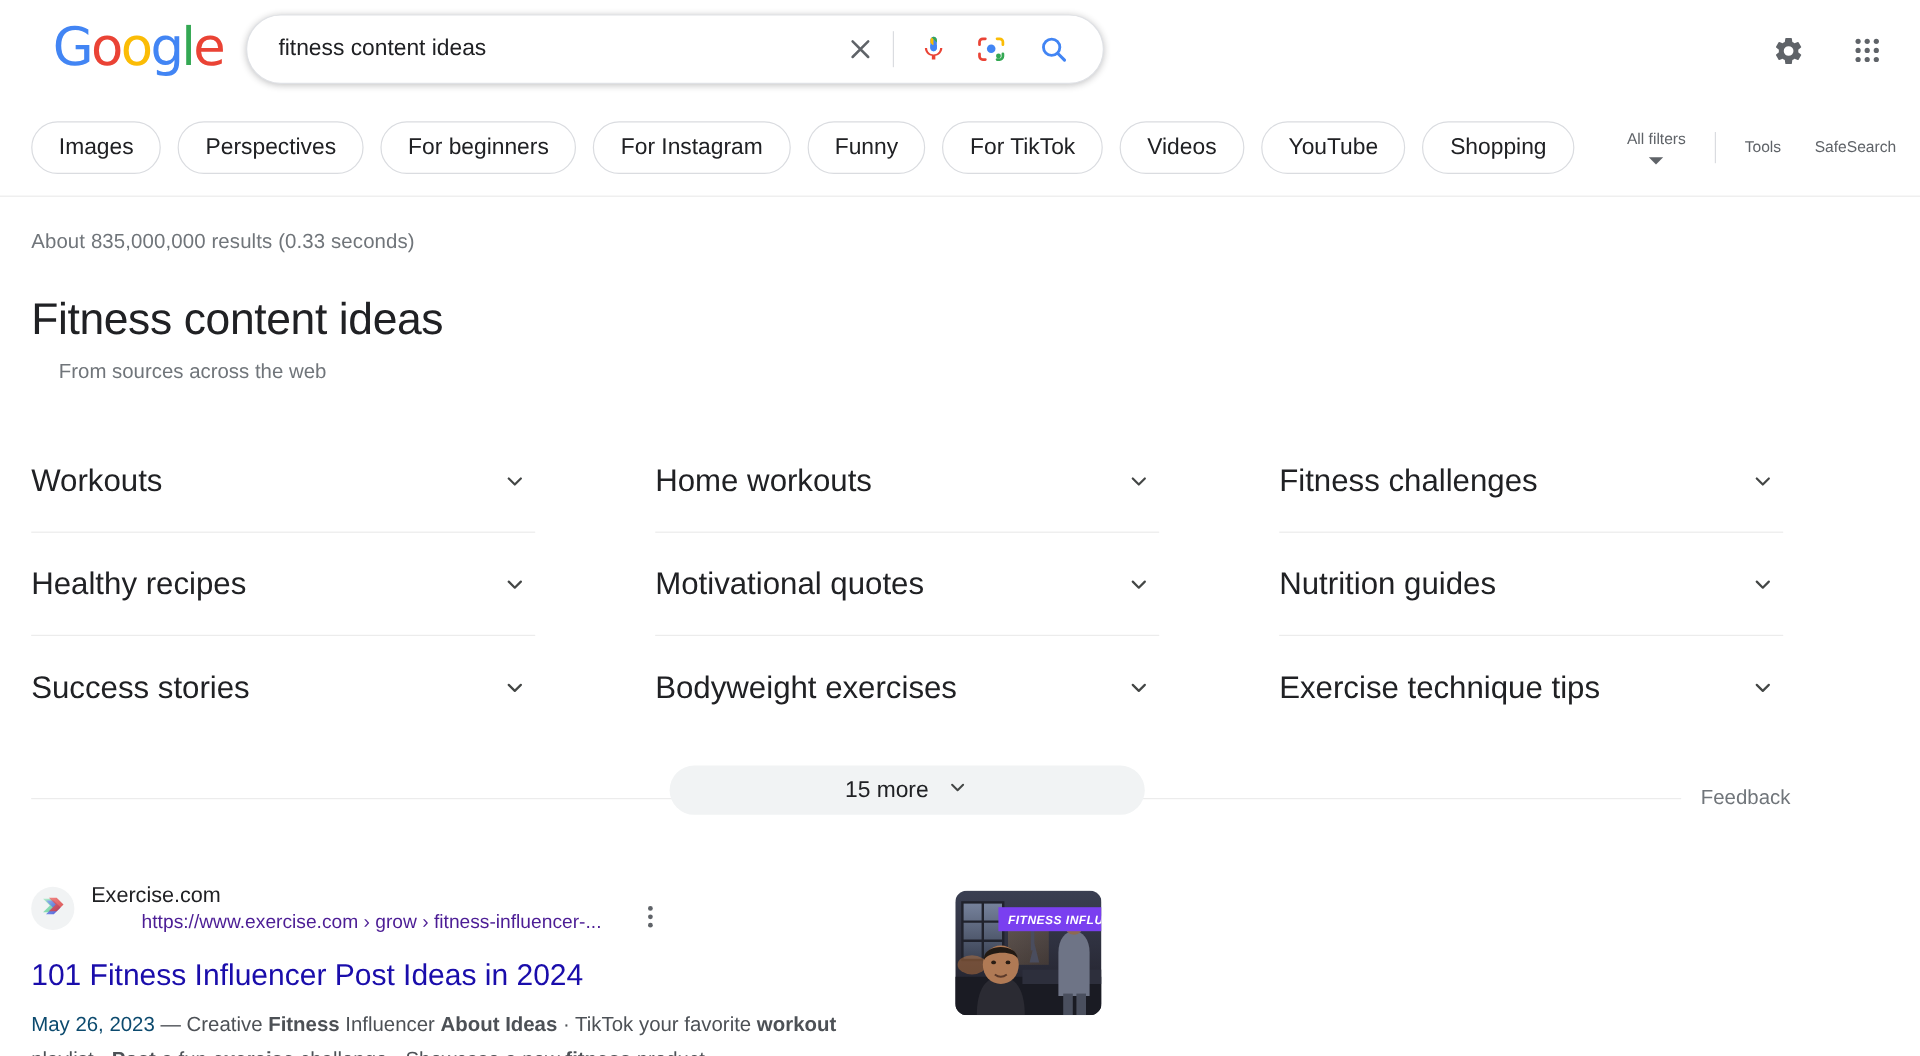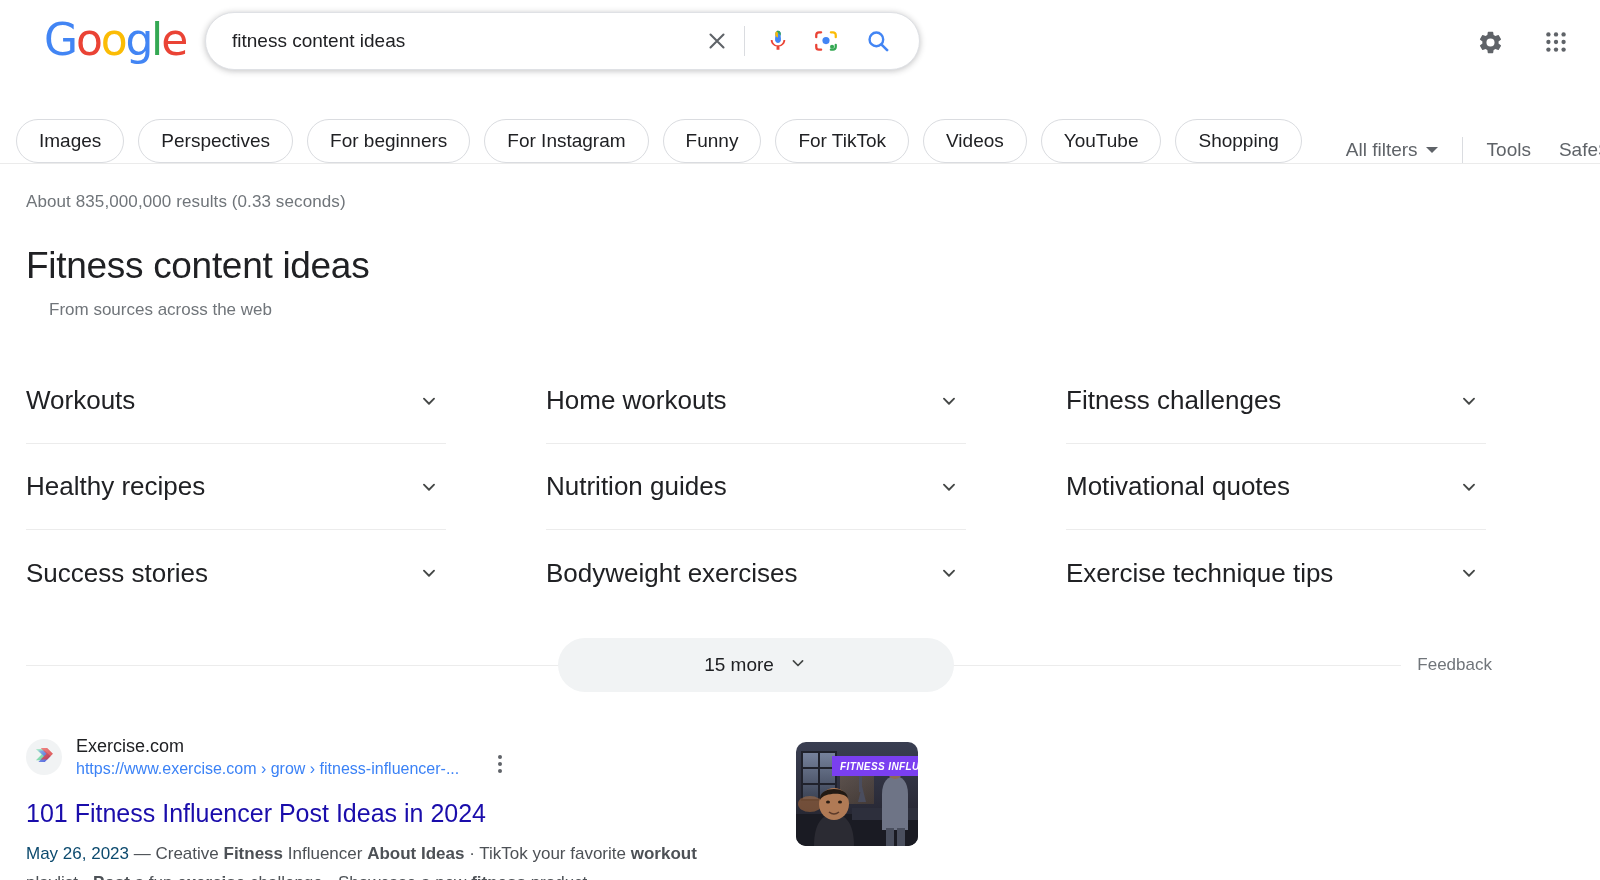--- a/index.html
+++ b/index.html
@@ -87,44 +87,45 @@
     width: 40px; height: 40px;
     display: flex; align-items: center; justify-content: center;
     border-radius: 50%;
     cursor: pointer;
   }
 
   
   .filterbar {
     height: 82px;
     display: flex;
-    align-items: flex-end;
-    padding-left: 16px;
+    align-items: center;
+    padding-left: 26px;
     border-bottom: 1px solid #ebebeb;
     gap: 14px;
   }
   .chip {
     height: 44px;
     border: 1px solid #dadce0;
     border-radius: 22px;
     display: flex;
     align-items: center;
     padding: 0 22px;
     font-size: 19px;
     color: #202124;
     background: #fff;
     cursor: pointer;
     white-space: nowrap;
   }
   .ftools { display: flex; align-items: center; margin-left: 16px; gap: 0; }
   .ftool {
     display: flex; align-items: center; gap: 8px;
-    font-size: 19px; color: #5f6368;
+    font-size: 13px; color: #5f6368;
     cursor: pointer; white-space: nowrap;
     padding: 0 14px;
+    flex-direction: column;
   }
   .vdiv { width: 1px; height: 26px; background: #dadce0; margin: 0 10px; }
   .caret {
     width: 0; height: 0;
     border-left: 6px solid transparent;
     border-right: 6px solid transparent;
     border-top: 6px solid #5f6368;
     display: inline-block;
   }
 
@@ -186,21 +187,21 @@
     position: absolute;
     left: 0; right: 0; top: 50%;
     height: 1px;
     background: #ececec;
   }
   .morebtn {
     position: absolute;
     left: 532px;
     top: 0;
     width: 396px;
-    height: 54px;
+    height: 41px;
     background: #f1f3f4;
     border-radius: 27px;
     display: flex;
     align-items: center;
     justify-content: center;
     gap: 14px;
     cursor: pointer;
     z-index: 2;
     font-size: 19px;
     color: #202124;
@@ -228,21 +229,21 @@
   .res-head { display: flex; align-items: center; gap: 14px; }
   .favicon {
     width: 36px; height: 36px;
     border-radius: 50%;
     background: #f1f3f4;
     display: flex; align-items: center; justify-content: center;
     overflow: hidden;
     flex: 0 0 auto;
   }
   .res-site { font-size: 18px; color: #202124; line-height: 1.35; }
-  .res-url { font-size: 16px; color: #3b82f6; line-height: 1.4; }
+  .res-url { font-size: 16px; color: #4c1d95; line-height: 1.4; margin-left: 42px; }
   .kebab {
     margin-left: 14px;
     width: 26px; height: 30px;
     display: flex; flex-direction: column;
     align-items: center; justify-content: center; gap: 3px;
     cursor: pointer;
     align-self: flex-end;
     margin-bottom: 2px;
   }
   .kebab i { width: 4px; height: 4px; border-radius: 50%; background: #5f6368; display: block; }
@@ -397,27 +398,27 @@
           </svg></span>
     </div>
 
     <div class="topic-item">
       <span class="topic-label">Healthy recipes</span>
       <span class="chev-ic"><svg width="22" height="22" viewBox="0 0 24 24">
             <path d="M6.5 9.5 L12 15 L17.5 9.5" stroke="#444746" stroke-width="2" fill="none" stroke-linecap="round" stroke-linejoin="round"></path>
           </svg></span>
     </div>
     <div class="topic-item">
+      <span class="topic-label">Motivational quotes</span>
+      <span class="chev-ic"><svg width="22" height="22" viewBox="0 0 24 24">
+            <path d="M6.5 9.5 L12 15 L17.5 9.5" stroke="#444746" stroke-width="2" fill="none" stroke-linecap="round" stroke-linejoin="round"></path>
+          </svg></span>
+    </div>
+    <div class="topic-item">
       <span class="topic-label">Nutrition guides</span>
-      <span class="chev-ic"><svg width="22" height="22" viewBox="0 0 24 24">
-            <path d="M6.5 9.5 L12 15 L17.5 9.5" stroke="#444746" stroke-width="2" fill="none" stroke-linecap="round" stroke-linejoin="round"></path>
-          </svg></span>
-    </div>
-    <div class="topic-item">
-      <span class="topic-label">Motivational quotes</span>
       <span class="chev-ic"><svg width="22" height="22" viewBox="0 0 24 24">
             <path d="M6.5 9.5 L12 15 L17.5 9.5" stroke="#444746" stroke-width="2" fill="none" stroke-linecap="round" stroke-linejoin="round"></path>
           </svg></span>
     </div>
 
     <div class="topic-item lastrow">
       <span class="topic-label">Success stories</span>
       <span class="chev-ic"><svg width="22" height="22" viewBox="0 0 24 24">
             <path d="M6.5 9.5 L12 15 L17.5 9.5" stroke="#444746" stroke-width="2" fill="none" stroke-linecap="round" stroke-linejoin="round"></path>
           </svg></span>

